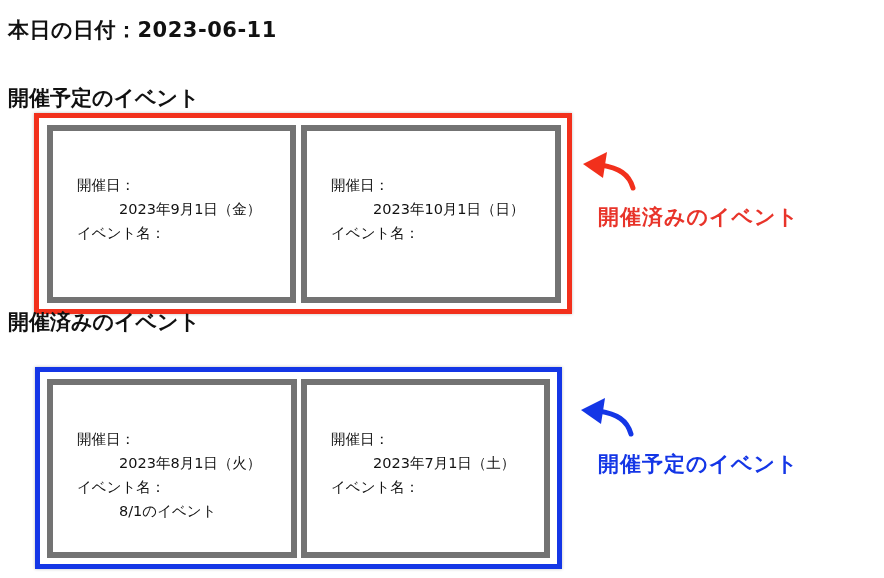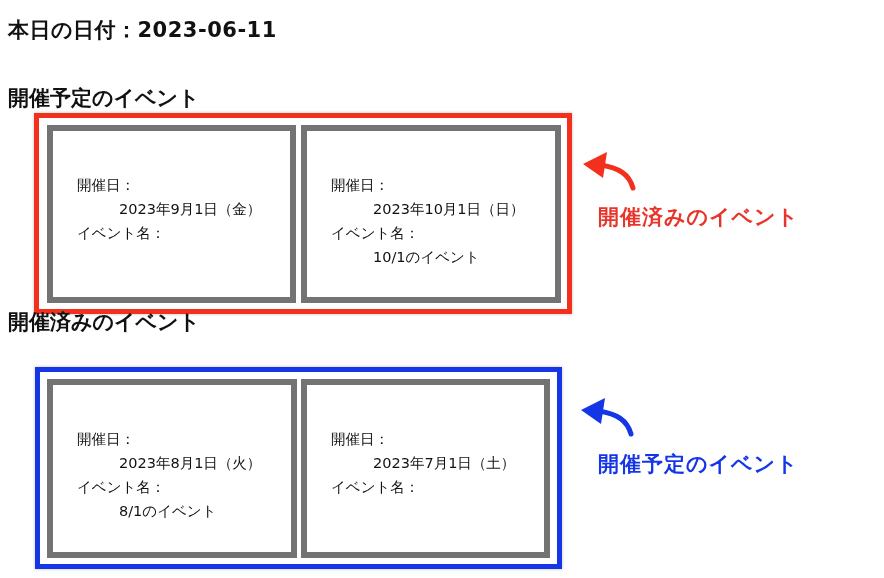--- a/index.html
+++ b/index.html
@@ -43,21 +43,20 @@
     <div class="val">2023年9月1日（金）</div>
     <div>イベント名：</div>
   </div>
 </div>
 
 <div class="abs card" style="left:301px; top:125px; width:260px; height:178px;">
   <div class="inner">
     <div>開催日：</div>
     <div class="val">2023年10月1日（日）</div>
     <div>イベント名：</div>
-    <div class="val">10/1のイベント</div>
   </div>
 </div>
 
 <svg class="abs" style="left:575px; top:148px;" width="70" height="48" viewBox="0 0 70 48">
   <path d="M58 40 C54 26 44 20 26 17" stroke="#f2301c" stroke-width="5" fill="none" stroke-linecap="round"></path>
   <polygon points="8,16 32,4 28,30" fill="#f2301c"></polygon>
 </svg>
 <div class="abs annot" style="left:598px; top:203px; color:#e8342a;">開催済みのイベント</div>
 
 <div class="abs section-title" style="top:308px;">開催済みのイベント</div>

